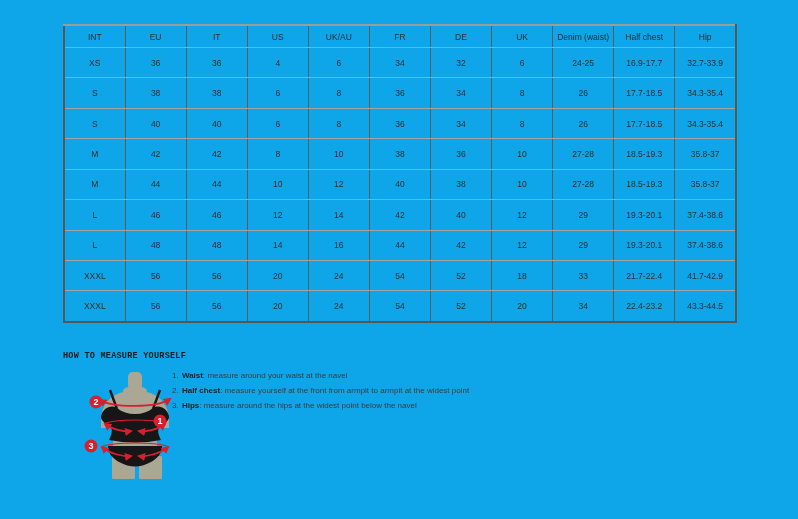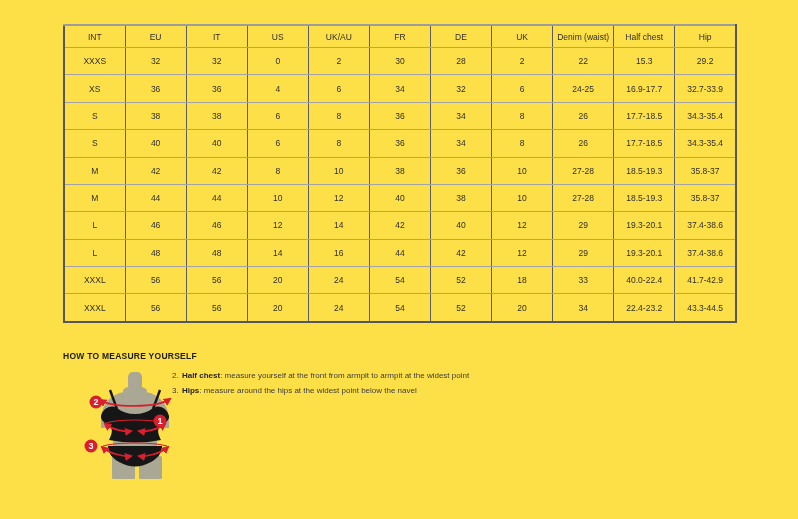--- a/index.html
+++ b/index.html
@@ -1,41 +1,41 @@
 <!DOCTYPE html>
 <html><head>
 <meta charset="utf-8">
 <style>
   html,body{margin:0;padding:0;}
   body{
     width:798px;height:519px;background:#ffffff;
     font-family:"Liberation Sans", sans-serif;
     -webkit-font-smoothing:antialiased;
   }
-  .screen{position:relative;width:798px;height:519px;overflow:hidden;background:#fde047;}
+  .screen{position:relative;width:798px;height:519px;overflow:hidden;background:#0ea5e9;}
 
   
   table.size-table{
     position:absolute;left:63px;top:24px;width:674px;height:299px;
     border-collapse:collapse;table-layout:fixed;
     border-left:2px solid #565656;border-right:2px solid #565656;
     border-bottom:2px solid #565656;border-top:2px solid #9c9c9c;
     font-size:8.5px;color:#2e2e2e;
   }
   table.size-table th, table.size-table td{
     border-left:1px solid #5c5c5c;border-right:1px solid #5c5c5c;
     border-top:1px solid #a3a3a3;border-bottom:1px solid #a3a3a3;
     text-align:center;vertical-align:middle;padding:0;height:21px;
     font-weight:400;white-space:nowrap;overflow:hidden;
   }
 
   
   .guide-heading{
     position:absolute;left:63px;top:351px;
-    font-size:8.5px;font-weight:700;letter-spacing:.25px;color:#1c1c1c;
+    font-size:8.5px;font-weight:700;letter-spacing:.25px;color:#1c1c1c;font-family:Liberation Mono, monospace;
   }
   svg.figure{position:absolute;left:80px;top:370px;width:110px;height:122px;}
   ol.steps{
     position:absolute;left:172px;top:372px;margin:0;padding:0;list-style:none;
     font-size:8px;color:#3c3c3c;
   }
   ol.steps li{margin-bottom:6.5px;line-height:8.5px;white-space:nowrap;}
   ol.steps .num{margin-right:1px;}
   ol.steps b{color:#1f1f1f;font-weight:700;}
 </style>
@@ -55,33 +55,20 @@
           <th>FR</th>
           <th>DE</th>
           <th>UK</th>
           <th>Denim (waist)</th>
           <th>Half chest</th>
           <th>Hip</th>
         </tr>
     </thead>
     <tbody id="body-rows">
         <tr>
-          <td>XXXS</td>
-          <td>32</td>
-          <td>32</td>
-          <td>0</td>
-          <td>2</td>
-          <td>30</td>
-          <td>28</td>
-          <td>2</td>
-          <td>22</td>
-          <td>15.3</td>
-          <td>29.2</td>
-        </tr>
-        <tr>
           <td>XS</td>
           <td>36</td>
           <td>36</td>
           <td>4</td>
           <td>6</td>
           <td>34</td>
           <td>32</td>
           <td>6</td>
           <td>24-25</td>
           <td>16.9-17.7</td>
@@ -168,21 +155,21 @@
         <tr>
           <td>XXXL</td>
           <td>56</td>
           <td>56</td>
           <td>20</td>
           <td>24</td>
           <td>54</td>
           <td>52</td>
           <td>18</td>
           <td>33</td>
-          <td>40.0-22.4</td>
+          <td>21.7-22.4</td>
           <td>41.7-42.9</td>
         </tr>
         <tr>
           <td>XXXL</td>
           <td>56</td>
           <td>56</td>
           <td>20</td>
           <td>24</td>
           <td>54</td>
           <td>52</td>
@@ -240,20 +227,24 @@
       <text x="16" y="35.2">2</text>
       <circle cx="80" cy="51" r="6.5" fill="#d81f2e"></circle>
       <text x="80" y="54.2">1</text>
       <circle cx="11" cy="76" r="6.5" fill="#d81f2e"></circle>
       <text x="11" y="79.2">3</text>
     </g>
   </svg>
 
   <ol class="steps">
     <li>
+      <span class="num">1.</span>
+      <b>Waist</b><span>: measure around your waist at the navel</span>
+    </li>
+    <li>
       <span class="num">2.</span>
       <b>Half chest</b><span>: measure yourself at the front from armpit to armpit at the widest point</span>
     </li>
     <li>
       <span class="num">3.</span>
       <b>Hips</b><span>: measure around the hips at the widest point below the navel</span>
     </li>
   </ol>
 
 </div>

